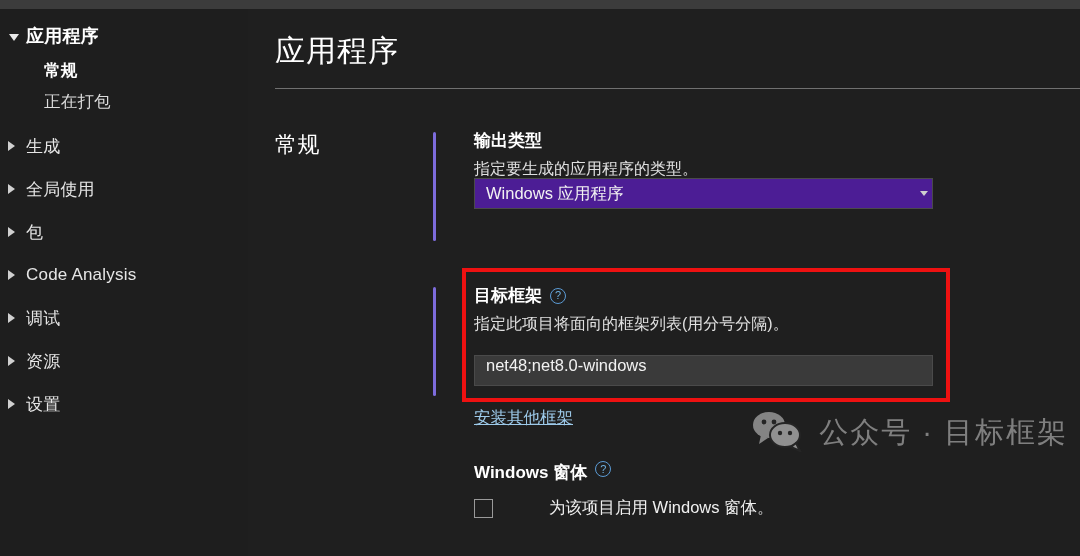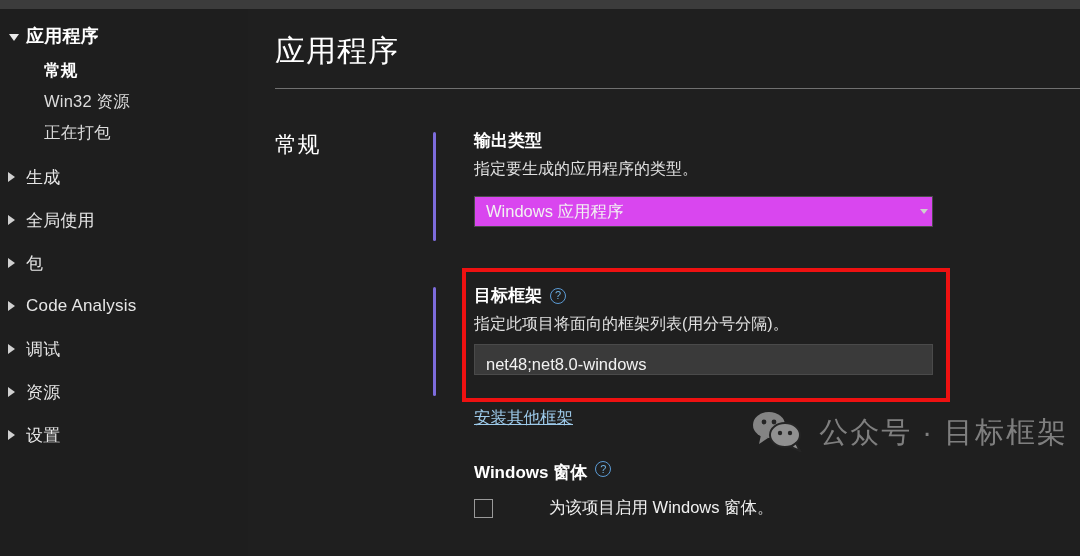--- a/index.html
+++ b/index.html
@@ -171,24 +171,24 @@
     border-radius: 50%;
     color: #6fb0e0;
     font-size: 11px;
     font-weight: normal;
     line-height: 1;
     box-sizing: border-box;
     cursor: pointer;
   }
 
   .combo {
-    margin-top: 18px;
+    margin-top: 0;
     width: 459px;
     height: 31px;
-    background: #d946ef;
+    background: #4c1d95;
     border: 1px solid #4a4a4a;
     box-sizing: border-box;
     display: flex;
     align-items: center;
     padding: 0 4px 0 11px;
     cursor: pointer;
   }
   .combo-value {
     flex: 1;
     font-size: 16.5px;
@@ -197,28 +197,28 @@
     overflow: hidden;
   }
   .combo-caret {
     width: 0; height: 0;
     border-top: 5px solid #cfcfcf;
     border-left: 4px solid transparent;
     border-right: 4px solid transparent;
   }
 
   .textbox {
-    margin-top: 11px;
+    margin-top: 22px;
     width: 459px;
     height: 31px;
     background: #3a3a3a;
     border: 1px solid #4a4a4a;
     box-sizing: border-box;
     display: flex;
-    align-items: flex-end;
+    align-items: flex-start;
     padding: 0 11px;
     cursor: text;
   }
   .textbox-value {
     font-size: 16.5px;
     color: #f2f2f2;
     white-space: nowrap;
   }
 
   
@@ -316,23 +316,20 @@
       <span class="nav-arrow">
           <span class="tri-down"></span>
         </span>
       <span class="nav-label">应用程序</span>
     </div>
 
     <div class="nav-item child selected">
       <span class="nav-label">常规</span>
     </div>
 
-    <div class="nav-item child">
-      <span class="nav-label">Win32 资源</span>
-    </div>
 
     <div class="nav-item child">
       <span class="nav-label">正在打包</span>
     </div>
 
     <div style="height:14px"></div>
 
     <div class="nav-item top-level">
       <span class="nav-arrow">
           <span class="tri-right"></span>

